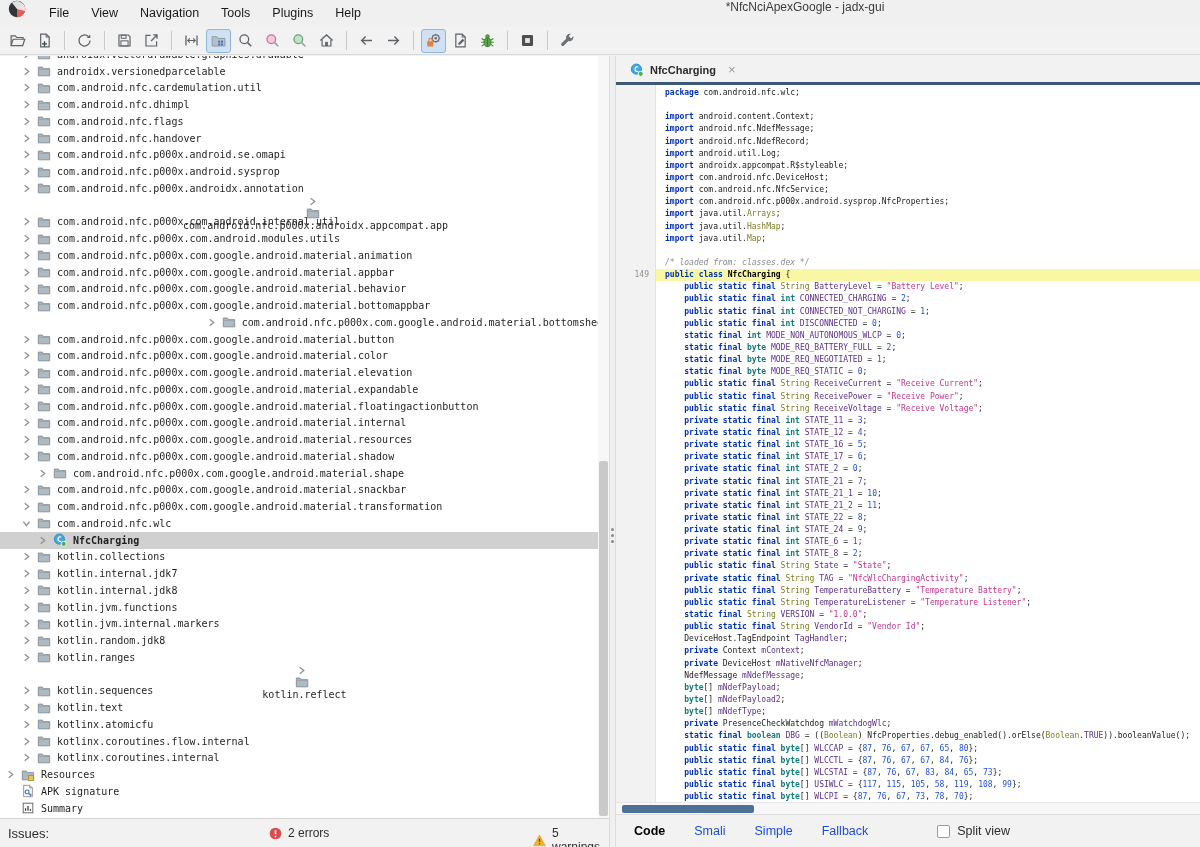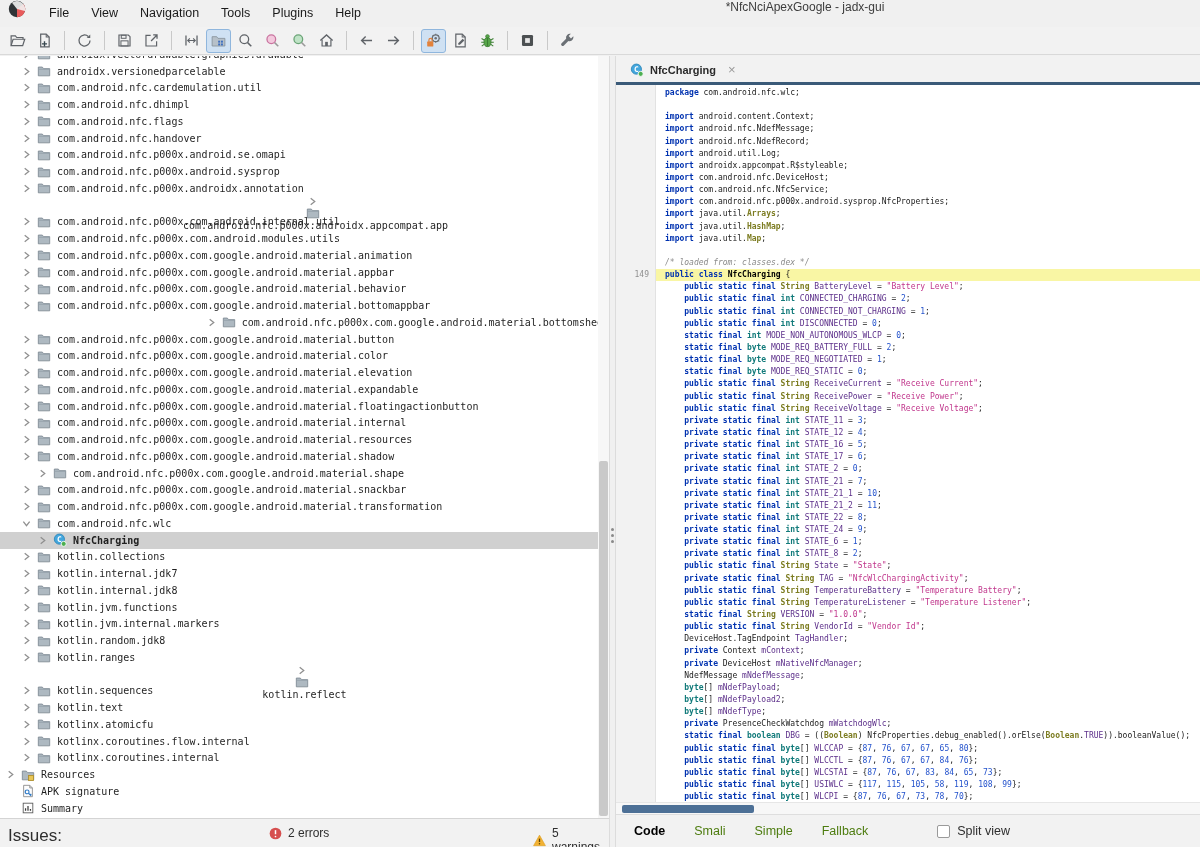--- a/index.html
+++ b/index.html
@@ -49,41 +49,41 @@
   .tab-underline { height:3px; background:#3a5a78; flex:none; }
 
   .code-area { flex:1; overflow:hidden; position:relative; padding-top:2px; background:#fff; }
   .gutter-bg { position:absolute; left:0; top:0; bottom:0; width:40px; background:#f2f2f2; border-right:1px solid #e2e2e2; }
   .code-line { position:relative; display:flex; height:12.15px; font-family:"DejaVu Sans Mono", monospace; font-size:8px; line-height:12.15px; white-space:pre; }
   .cl-num { width:40px; flex:none; text-align:right; padding-right:7px; color:#909090; font-size:8px; }
   .cl-body { flex:1; padding-left:9px; min-width:0; }
   .code-line.hl .cl-body { background:#f9f6a4; }
   .t-kw { color:#0032b0; font-weight:bold; }
   .t-ty { color:#117a7a; font-weight:bold; }
-  .t-cl { color:#7c7c21;font-weight:bold; }
+  .t-cl { color:#7c7c21; }
   .t-st { color:#c0368c; }
   .t-nu { color:#2352cc; }
   .t-cm { color:#8a8a8a; font-style:italic; }
   .t-fd { color:#5c2f8a; }
   .t-df { color:#000; font-weight:bold; }
   .t-pl { color:#1a1a1a; }
 
   .hscroll { height:12px; background:#f7f7f7; position:relative; border-top:1px solid #e6e6e6; }
   .hscroll .thumb { position:absolute; top:2px; height:8px; left:6px; width:132px; background:#4d7096; border-radius:2px; }
 
   .bottom-bar { height:33px; background:#f2f2f2; display:flex; align-items:center; padding-left:16px; border-top:1px solid #dedede; }
-  .bb-tab { font-size:12.5px; color:#4d7c0f; margin-right:25px; padding:2px 2px; }
+  .bb-tab { font-size:12.5px; color:#1d4ed8; margin-right:25px; padding:2px 2px; }
   .bb-tab.active { font-weight:bold; color:#000; }
   .bb-check { display:flex; align-items:center; gap:7px; margin-left:42px; }
   .bb-checkbox { width:13px; height:13px; background:#fff; border:1px solid #9a9a9a; border-radius:2px; }
   .bb-check-label { font-size:12.5px; color:#2e2e2e; }
 
   
   .status-bar { height:29px; flex:none; background:#f2f2f2; border-top:1px solid #d4d4d4; position:relative; }
-  .sb-label { position:absolute; left:8px; top:7px; font-size:17px; color:#2e2e2e; }
+  .sb-label { position:absolute; left:8px; top:7px; font-size:13px; color:#2e2e2e; }
   .sb-group { position:absolute; top:7px; display:flex; align-items:center; gap:6px; font-size:12px; color:#2e2e2e; }
   .sb-group svg { width:13px; height:13px; display:block; }
   .sb-errors { left:269px;align-items:center; }
   .sb-warnings { left:533px; }
 </style>
 </head>
 <body>
 
 <div class="window">
 

